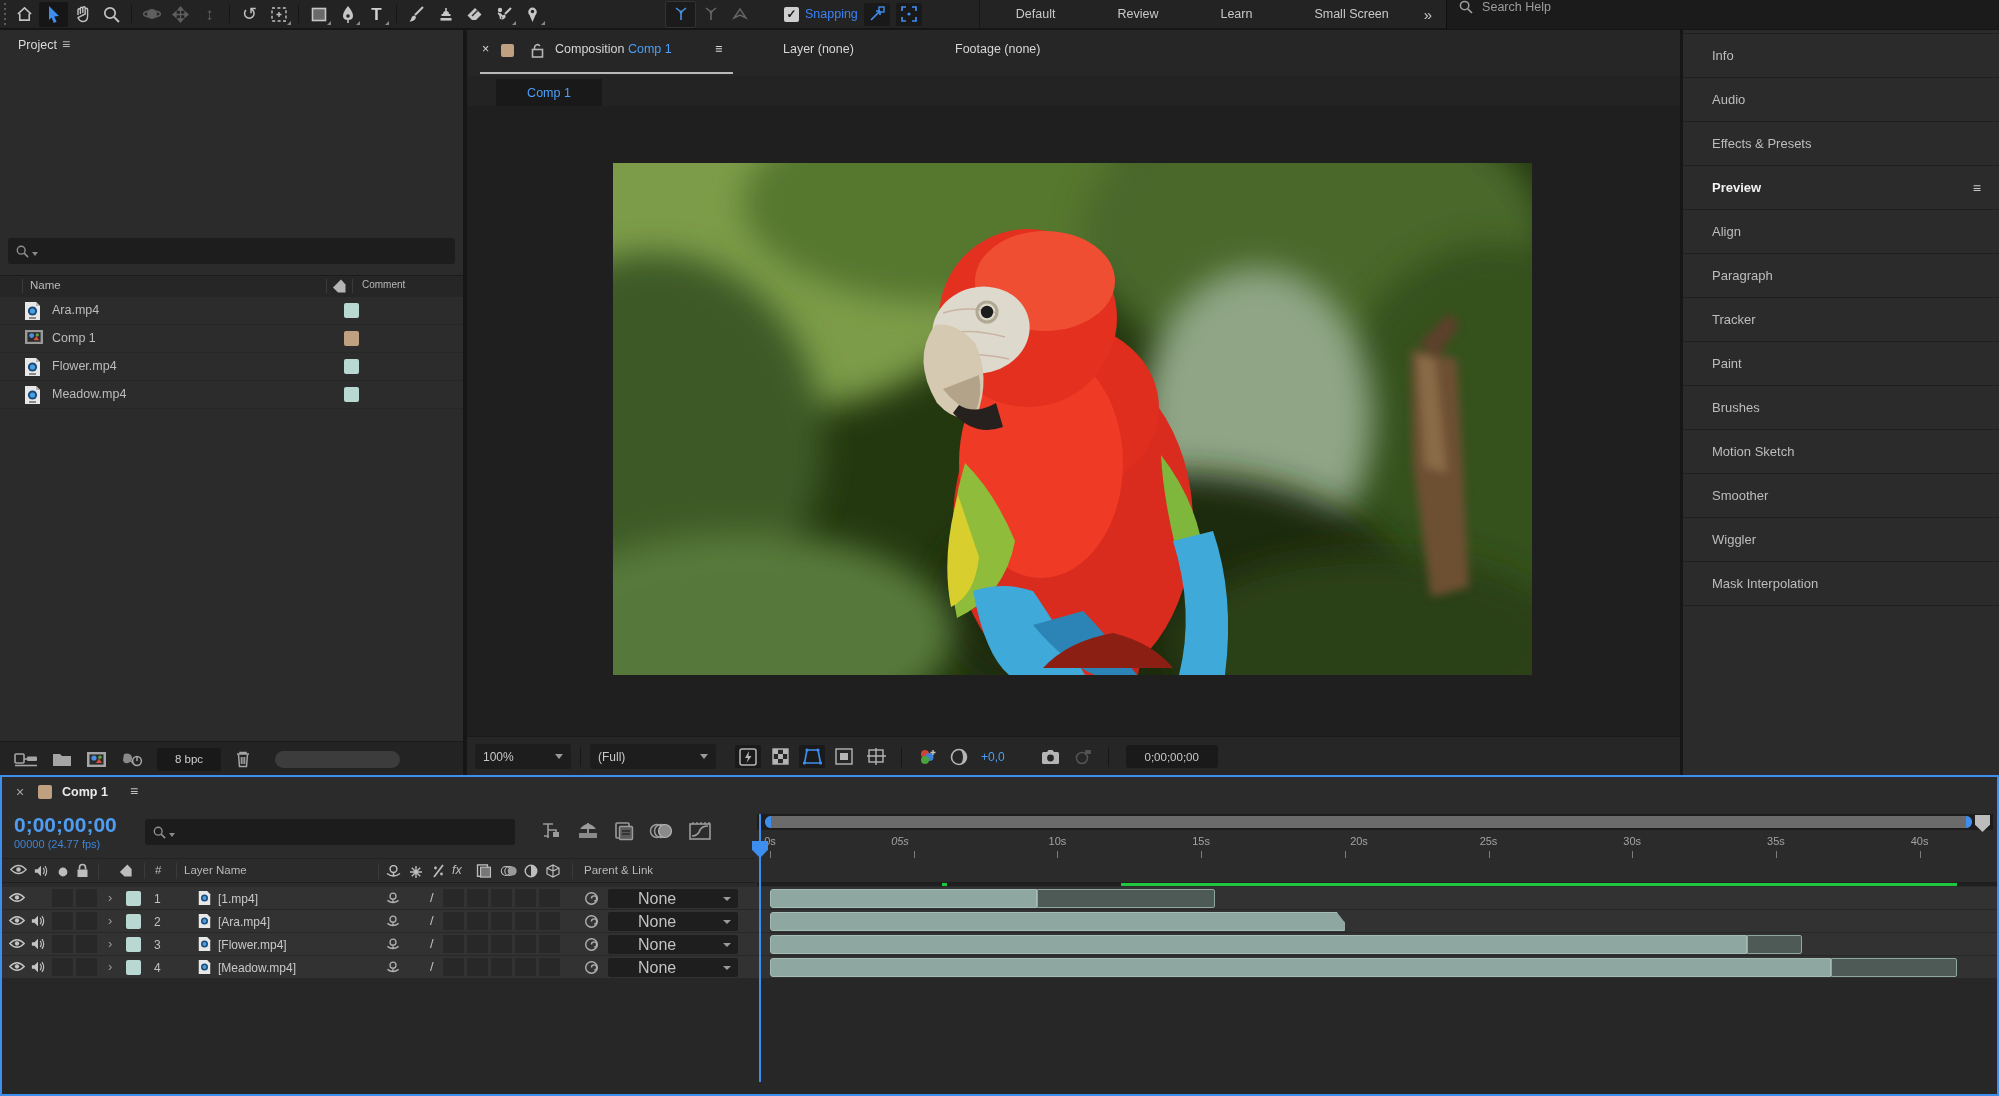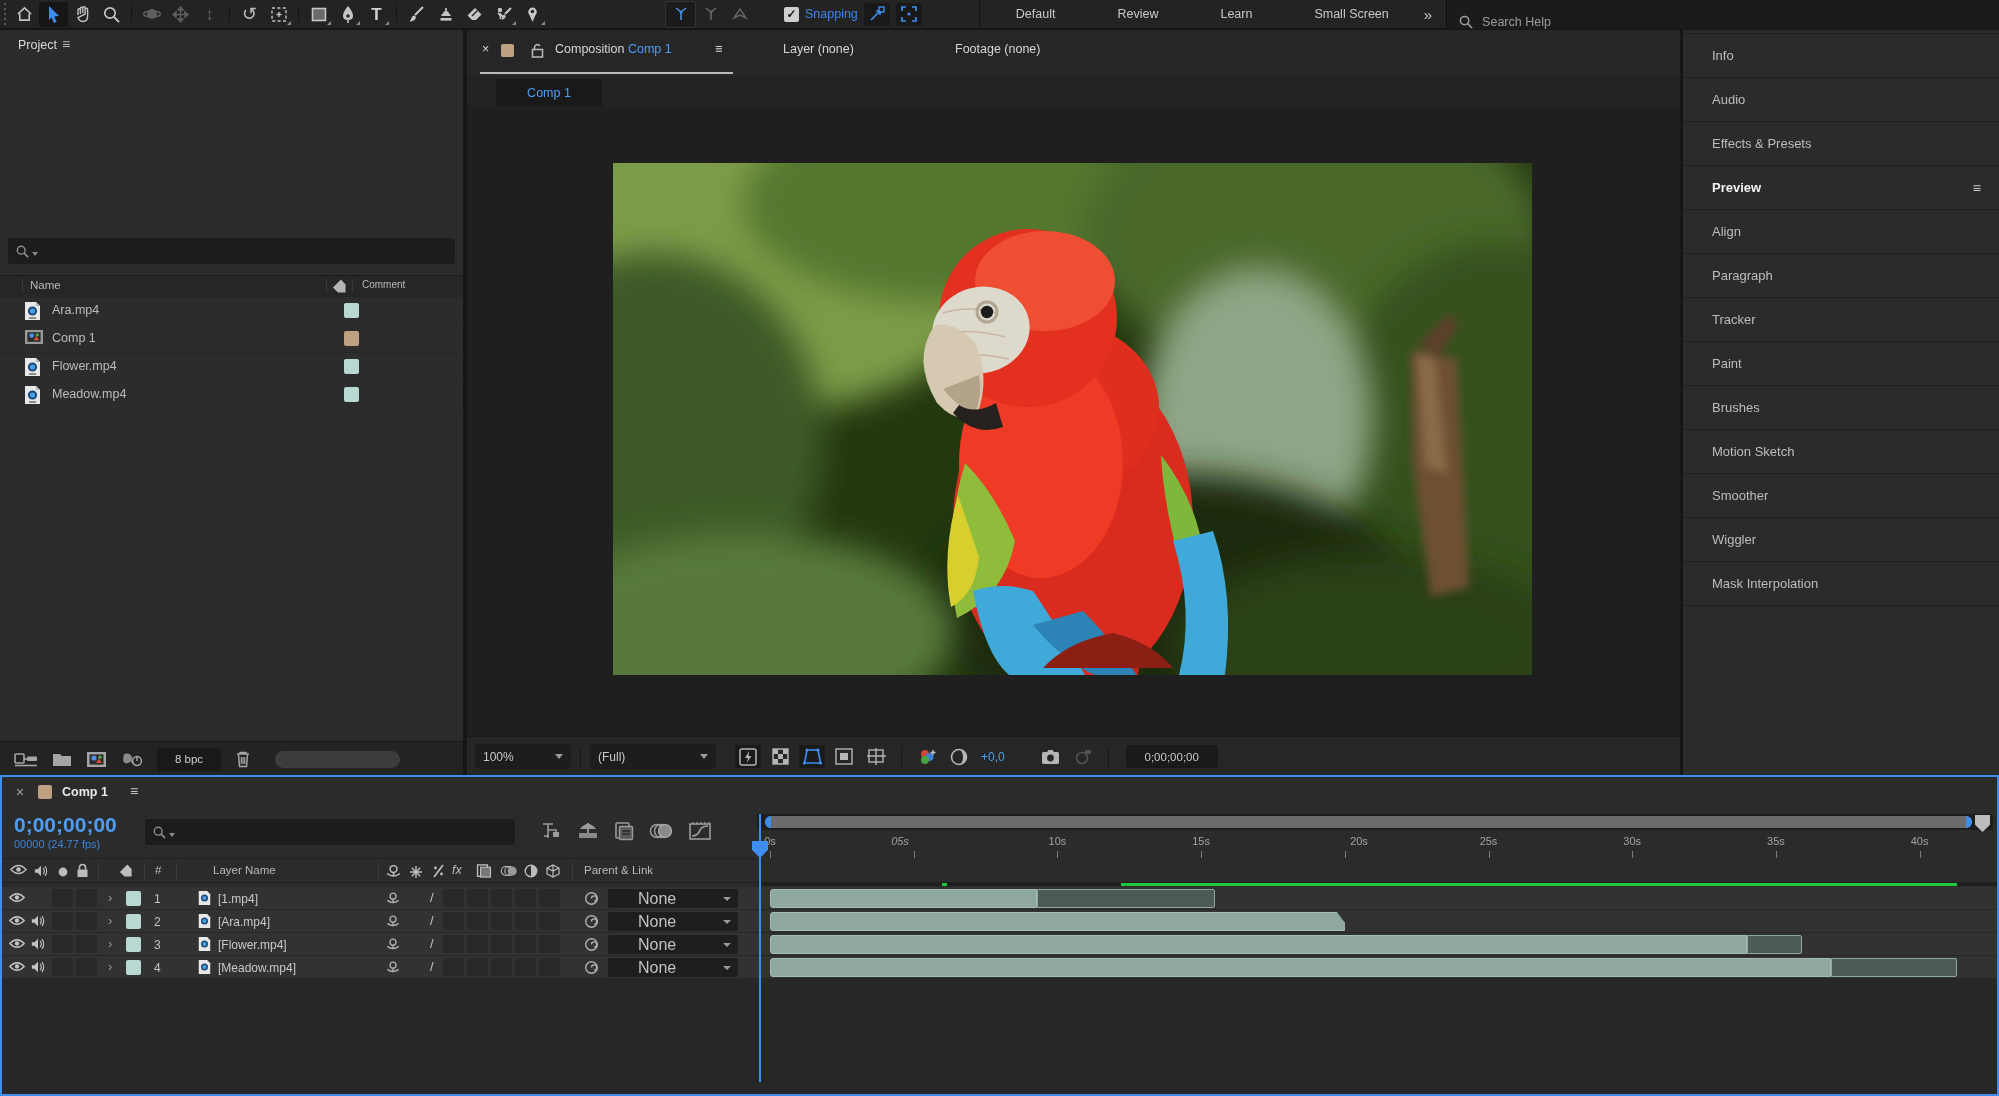--- a/index.html
+++ b/index.html
@@ -23,21 +23,21 @@
   .glyph{font-size:15px;color:#bdbdbd;line-height:1;}
   .dimglyph{color:#5f5f5f;}
   #snap-label{color:#3b82f6;font-size:12.5px;margin-left:6px;}
   #snap-check{width:15px;height:15px;background:#cfcfcf;border-radius:2px;color:#141414;
               font-size:12px;font-weight:bold;display:flex;align-items:center;justify-content:center;}
   .snapbtn{width:26px;height:23px;background:#191919;border-radius:2px;display:flex;
            align-items:center;justify-content:center;margin-left:6px;}
   .ws-tab{color:#c9c9c9;font-size:12.5px;margin:0 31px;cursor:default;flex:0 0 auto;}
   #ws-overflow{color:#c9c9c9;font-size:15px;margin:0 14px 0 4px;}
   #help-search{height:29px;background:#1b1b1b;border-left:1px solid #0e0e0e;flex:1 1 auto;
-               display:flex;align-items:flex-end;padding-left:12px;}
+               display:flex;align-items:flex-start;padding-left:12px;}
   #help-search span{color:#9c9c9c;font-size:12.5px;margin-left:9px;}
 
   
   .panel{position:absolute;background:#2b2b2b;}
 
   
   #project-panel{left:0;top:30px;width:463px;height:745px;}
   #project-title{position:absolute;left:18px;top:8px;font-size:12.5px;color:#dadada;}
   #project-menu{position:absolute;left:62px;top:6px;color:#b5b5b5;font-size:14px;}
   #proj-search{position:absolute;left:8px;top:208px;width:447px;height:26px;background:#1d1d1d;
@@ -734,21 +734,21 @@
       </span>
       <span class="vl" style="left:98px;"></span>
       <span class="hicon" style="left:118px;">
         <svg width="15" height="15" viewBox="0 0 16 16">
             <path d="M1.5 6 L6.5 1.5 H14.5 V9 L9.5 14 Z" fill="#bdbdbd" transform="rotate(90 8 8)"></path>
           </svg>
       </span>
       <span class="vl" style="left:144px;"></span>
       <span class="hdr-txt" style="left:155px;">#</span>
       <span class="vl" style="left:176px;"></span>
-      <span class="hdr-txt" style="left:213px;">Layer Name</span>
+      <span class="hdr-txt" style="left:184px;">Layer Name</span>
       <span class="vl" style="left:378px;"></span>
       <span class="hicon" style="left:386px;top:6px;">
         <svg width="15" height="13" viewBox="0 0 15 13">
             <circle cx="7.5" cy="4" r="3.4" fill="none" stroke="#bdbdbd" stroke-width="1.5"></circle>
             <path d="M1 8.5 Q7.5 13.5 14 8.5 M7.5 7.5 V11" stroke="#bdbdbd" stroke-width="1.5" fill="none"></path>
           </svg>
       </span>
       <span class="hicon" style="left:409px;top:6px;">
         <svg width="14" height="14" viewBox="0 0 14 14">
             <path d="M7 1 V13 M1 7 H13 M2.8 2.8 L11.2 11.2 M11.2 2.8 L2.8 11.2" stroke="#bdbdbd" stroke-width="1.4"></path>

